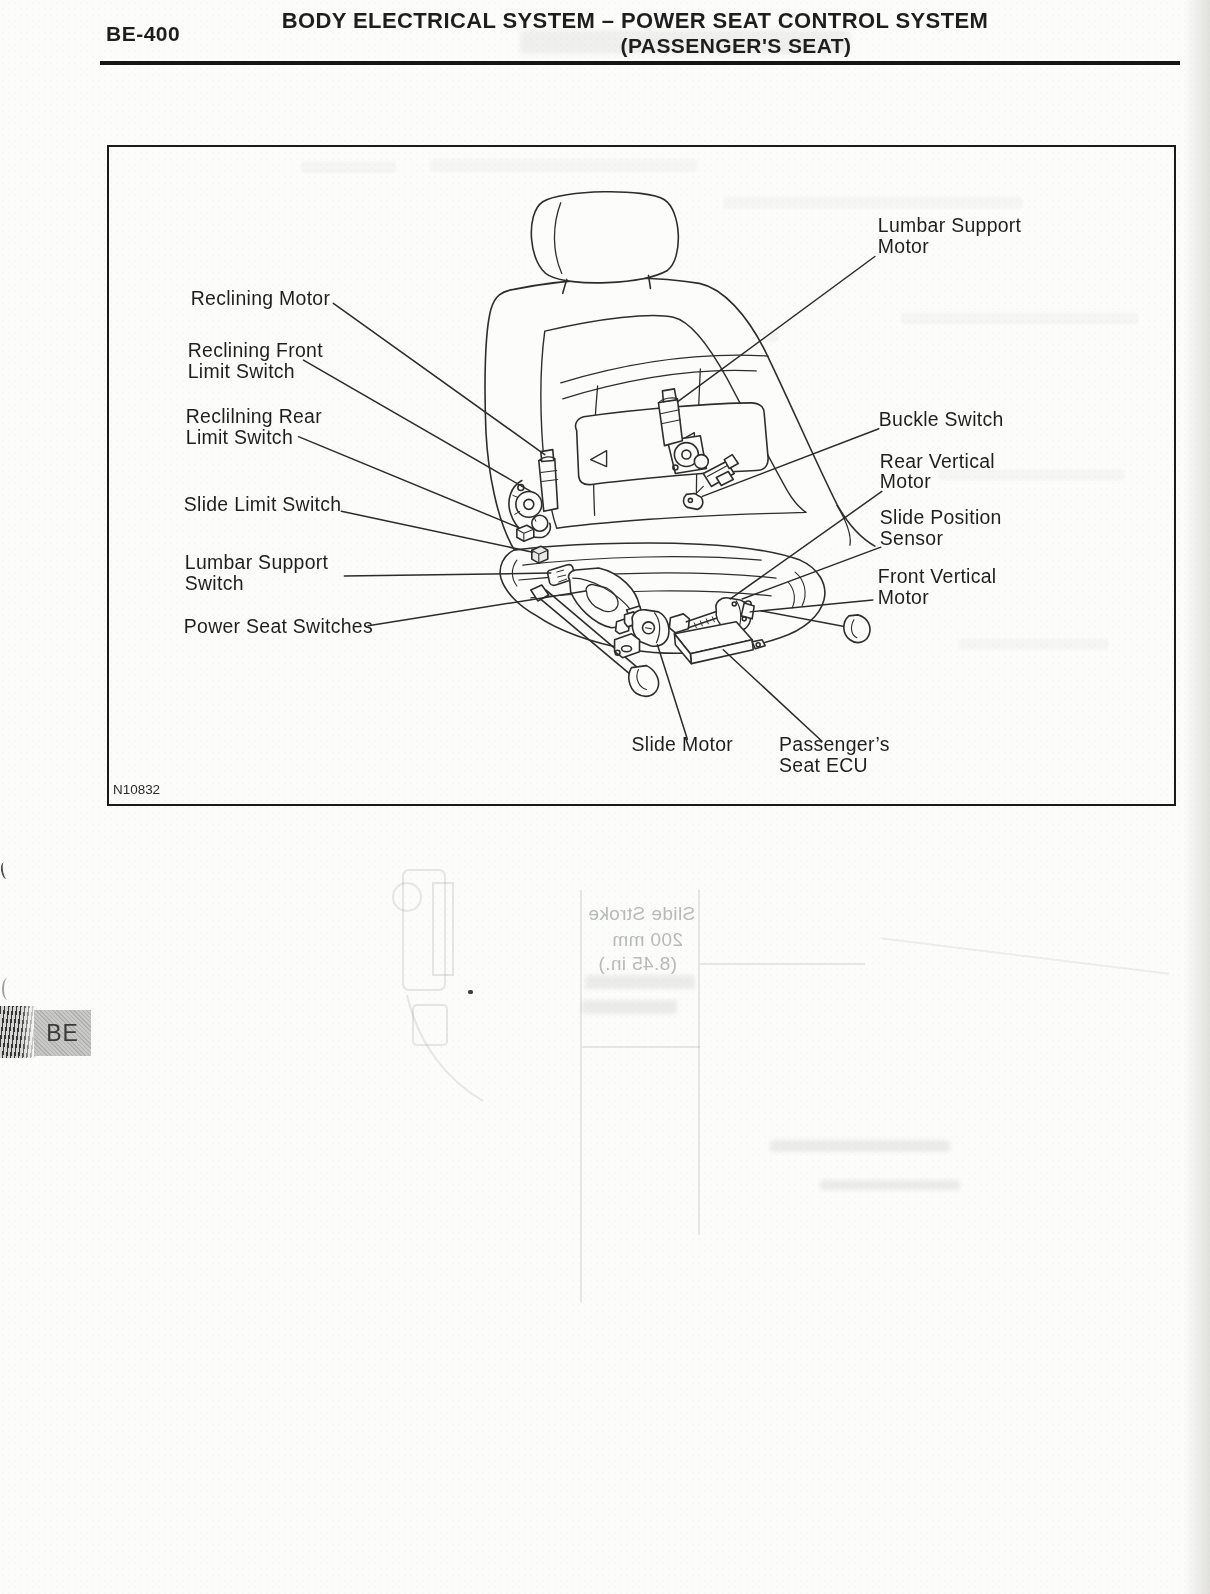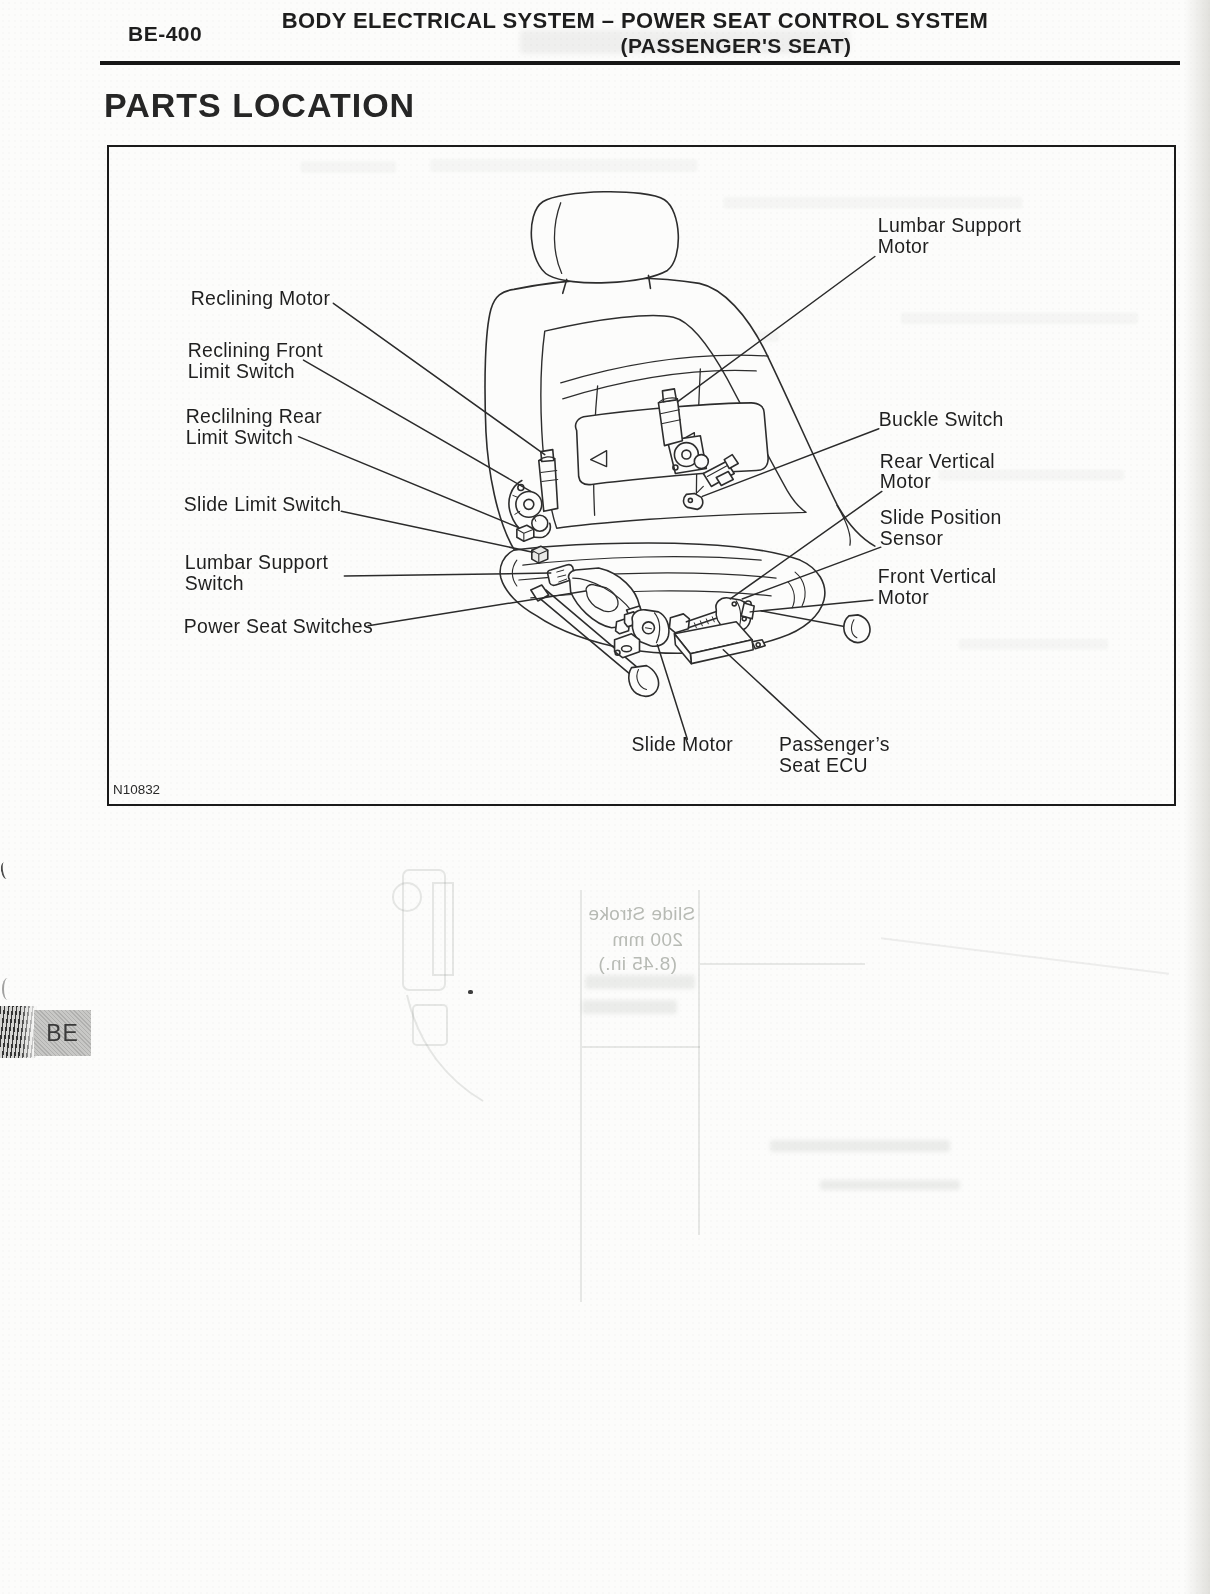--- a/index.html
+++ b/index.html
@@ -3,21 +3,21 @@
 <meta charset="utf-8">
 <style>
   html,body{margin:0;padding:0;}
   body{width:1210px;height:1594px;position:relative;overflow:hidden;
        font-family:"Liberation Sans",sans-serif;color:#1e1e1e;}
   .page{position:absolute;inset:0;background:#fcfcfb;
         background-image:radial-gradient(rgba(60,60,55,0.018) 1px, transparent 1px);
         background-size:6px 6px;}
   .edge-strip{position:absolute;right:0;top:0;width:26px;height:100%;
         background:linear-gradient(to right, rgba(255,255,255,0), rgba(203,202,195,0.55));}
-  .page-code{position:absolute;left:106px;top:22px;font-size:21px;font-weight:700;letter-spacing:.5px;margin-left:22px;}
+  .page-code{position:absolute;left:106px;top:22px;font-size:21px;font-weight:700;letter-spacing:.5px;}
   .title1{position:absolute;left:30px;top:8px;width:1210px;text-align:center;
         font-size:22px;font-weight:700;letter-spacing:.4px;}
   .title2{position:absolute;left:131px;top:34px;width:1210px;text-align:center;
         font-size:21px;font-weight:700;letter-spacing:.4px;}
   .title2-ghost{position:absolute;left:520px;top:30px;width:330px;height:24px;
         background:rgba(90,95,88,0.08);filter:blur(2.5px);border-radius:4px;}
   .rule{position:absolute;left:100px;top:61px;width:1080px;height:4px;background:#161616;}
   .section-heading{position:absolute;left:104px;top:86px;font-size:34px;font-weight:700;
         letter-spacing:1px;color:#262626;}
   .figure-box{position:absolute;left:107px;top:145px;width:1069px;height:661px;
@@ -51,21 +51,20 @@
 <body>
 
 <div class="page">
 
   <div class="page-code">BE-400</div>
   <div class="title2-ghost"></div>
   <div class="title1">BODY ELECTRICAL SYSTEM – POWER SEAT CONTROL SYSTEM</div>
   <div class="title2">(PASSENGER'S SEAT)</div>
   <div class="rule"></div>
 
-  <div class="section-heading">PARTS LOCATION</div>
 
   <div class="figure-box">
     <svg viewBox="108 146 1068 660" preserveAspectRatio="none">
       <defs>
         <filter id="gb">
             <feGaussianBlur stdDeviation="1.2"></feGaussianBlur>
           </filter>
       </defs>
 
       <g fill="#7e887e" opacity="0.05" filter="url(#gb)">

